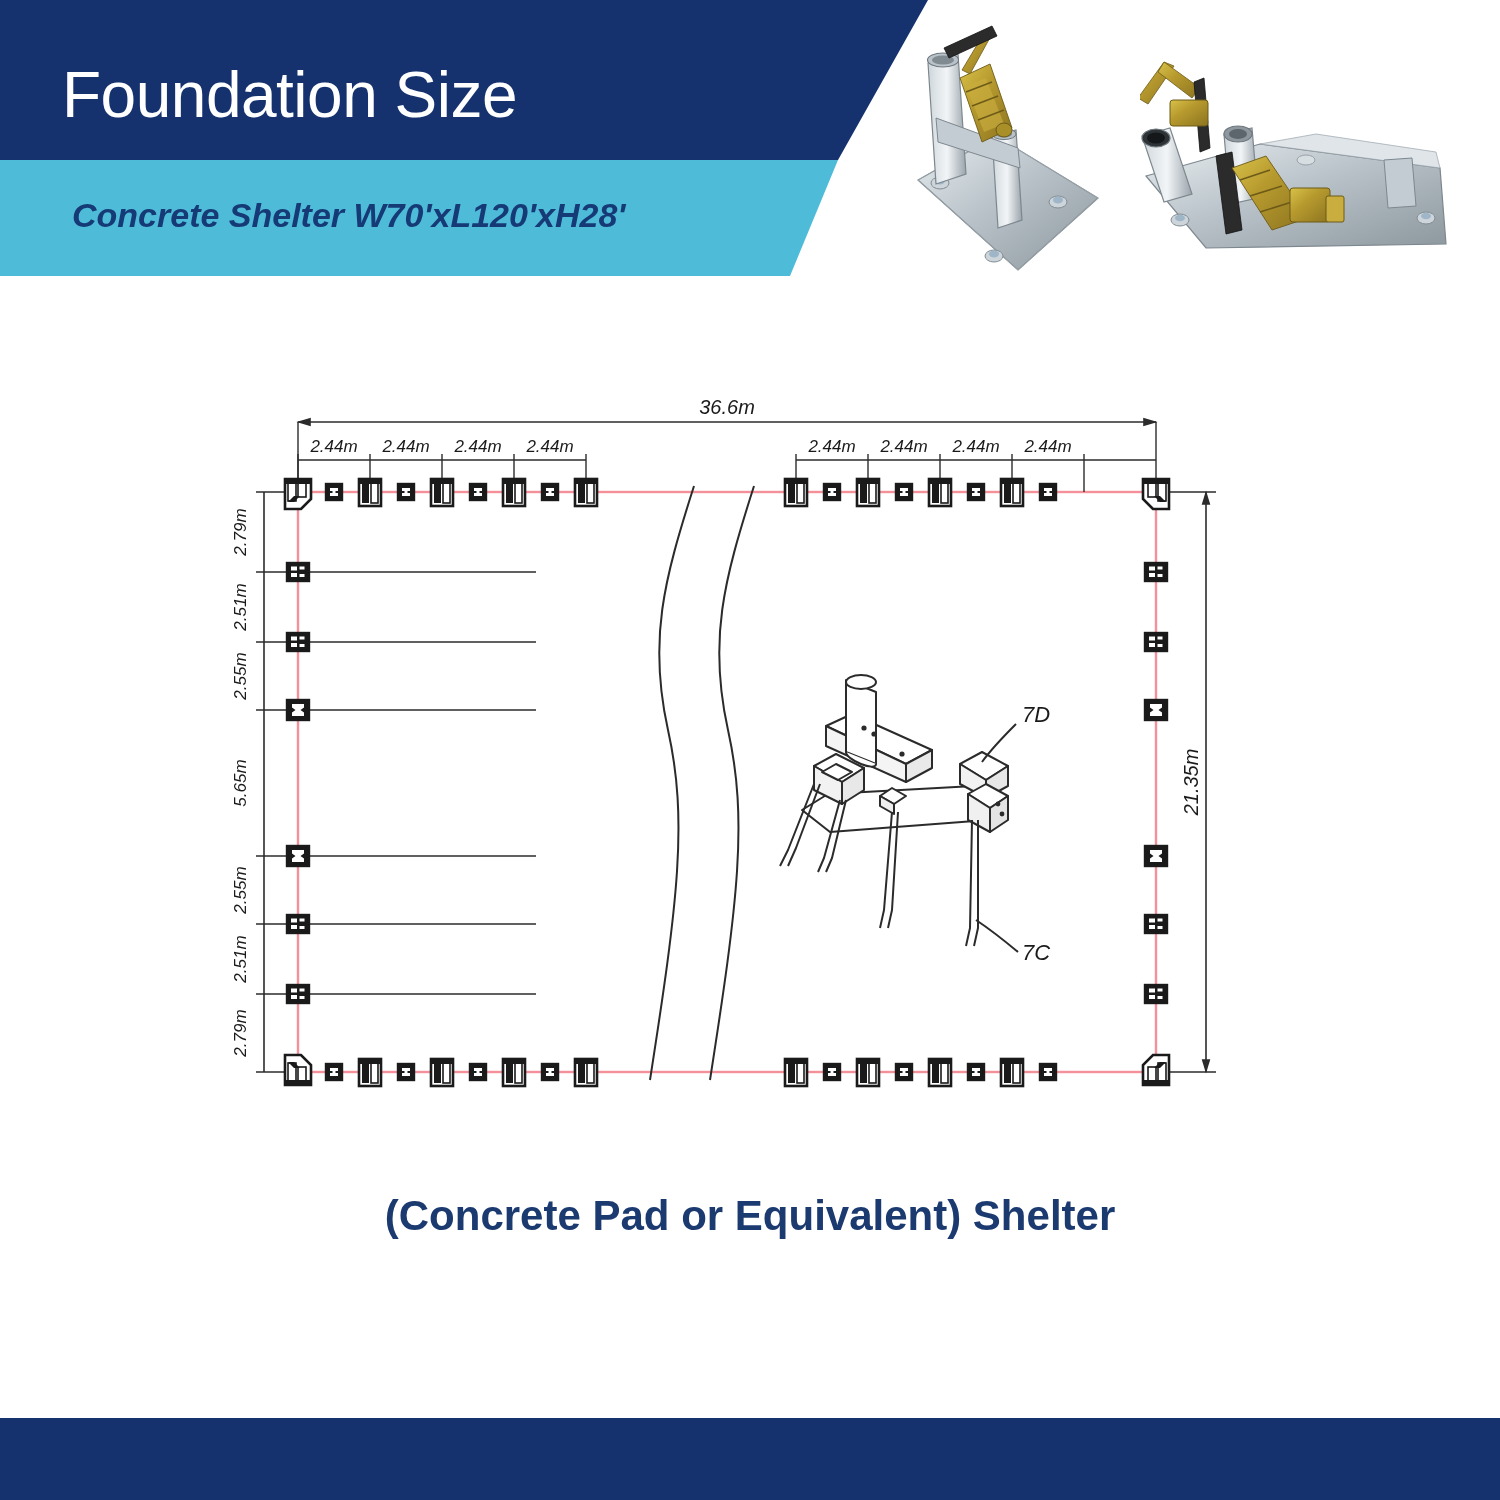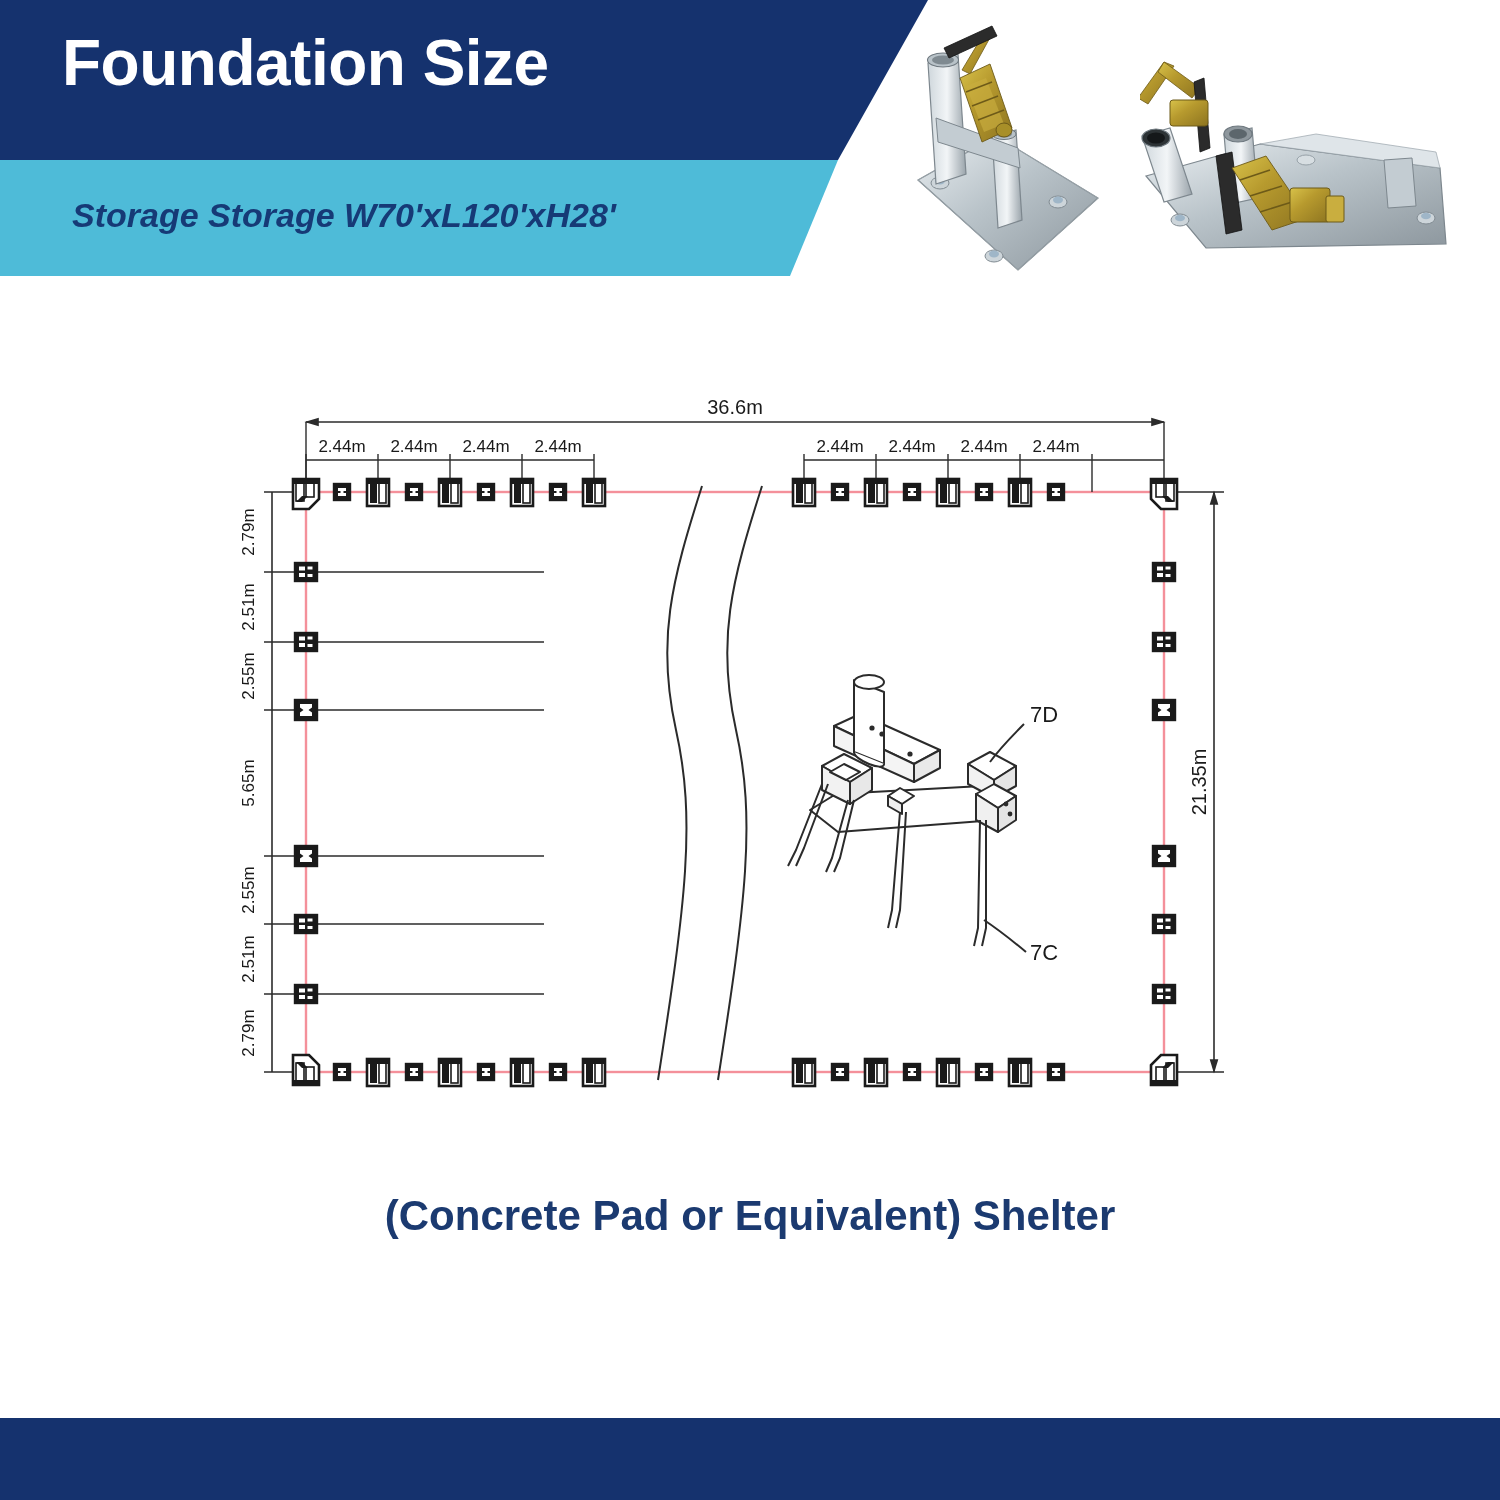--- a/index.html
+++ b/index.html
@@ -4,55 +4,55 @@
 <title>Foundation Size</title>
 <style>
   html,body{margin:0;padding:0;background:#ffffff;}
   body{width:1500px;height:1500px;position:relative;overflow:hidden;
        font-family:"Liberation Sans","DejaVu Sans",sans-serif;}
 
   
   #header-band{position:absolute;left:0;top:0;width:1500px;height:300px;}
   .hdr-svg{position:absolute;left:0;top:0;}
 
-  #title-text{position:absolute;left:62px;top:26px;width:760px;
-     font-size:64px;font-weight:bold;color:#ffffff;letter-spacing:-0.5px;
+  #title-text{position:absolute;left:62px;top:58px;width:760px;
+     font-size:64px;font-weight:normal;color:#ffffff;letter-spacing:-0.5px;
      font-family:"Liberation Sans","DejaVu Sans",sans-serif;white-space:nowrap;}
 
   #subtitle-text{position:absolute;left:72px;top:196px;width:760px;
      font-size:34px;font-weight:bold;font-style:italic;color:#163a76;
      white-space:nowrap;}
 
   
   .photo{position:absolute;}
   #photo-left{left:900px;top:8px;width:215px;height:290px;}
   #photo-right{left:1140px;top:48px;width:330px;height:230px;}
 
   
-  #drawing-area{position:absolute;left:224px;top:380px;width:1060px;height:760px;}
+  #drawing-area{position:absolute;left:216px;top:380px;width:1060px;height:760px;font-style:italic;}
   #drawing-svg{position:absolute;left:0;top:0;}
 
   
   #caption{position:absolute;left:0;top:1192px;width:1500px;text-align:center;
      font-size:42px;font-weight:bold;color:#1b3a70;}
 
   
   #footer-band{position:absolute;left:0;top:1418px;width:1500px;height:82px;
      background:#15326e;}
 </style>
 </head>
 <body>
 
 <div id="header-band">
   <svg class="hdr-svg" width="1500" height="300" viewBox="0 0 1500 300">
     <polygon points="0,0 928,0 838,160 0,160" fill="#15326e"></polygon>
     <polygon points="0,160 838,160 790,276 0,276" fill="#4ebbd8"></polygon>
   </svg>
   <div id="title-text">Foundation Size</div>
-  <div id="subtitle-text">Storage Storage W70'xL120'xH28'</div>
+  <div id="subtitle-text">Concrete Shelter W70'xL120'xH28'</div>
 </div>
 
 <svg id="photo-left" class="photo" viewBox="0 0 215 290">
   <defs>
     <linearGradient id="galvA" x1="0" y1="0" x2="1" y2="1">
       <stop offset="0%" stop-color="#e9eef1"></stop>
         <stop offset="45%" stop-color="#b9c3c9"></stop>
       <stop offset="100%" stop-color="#8d979e"></stop>
     </linearGradient>
     <linearGradient id="galvB" x1="0" y1="0" x2="1" y2="0">

